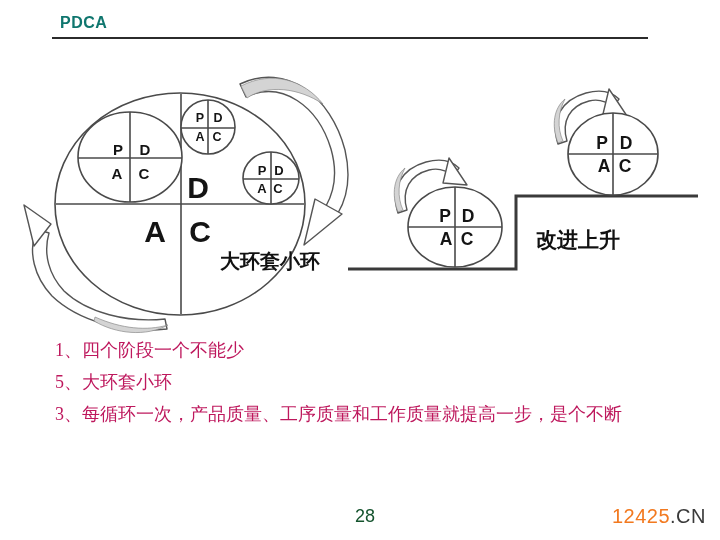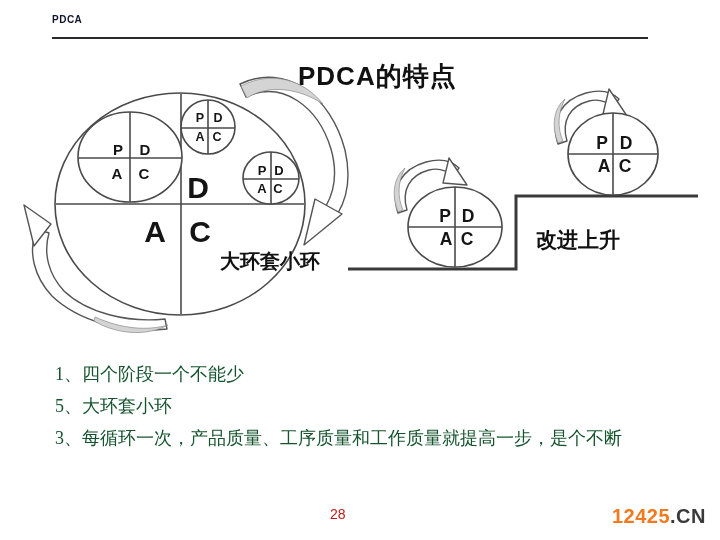--- a/index.html
+++ b/index.html
@@ -1,27 +1,27 @@
 <!DOCTYPE html>
 <html><head>
 <meta charset="utf-8">
 <style>
   html,body{margin:0;padding:0;background:#fff;}
   #page{position:relative;width:720px;height:540px;background:#ffffff;overflow:hidden;
         font-family:"Liberation Sans",sans-serif;}
   .abs{position:absolute;}
-  #header-label{left:52px;top:14px;font-size:10px;font-weight:600;letter-spacing:.5px;color:#0f172a;}
+  #header-label{left:60px;top:14px;font-size:16px;font-weight:600;letter-spacing:.5px;color:#0f766e;}
   #header-rule{left:52px;top:37px;width:596px;height:2px;background:#2b2b2b;}
   #slide-title{left:298px;top:59px;font-size:26px;font-weight:700;color:#111;letter-spacing:1px;}
   #diagram-svg{left:0;top:0;width:720px;height:350px;}
-  #notes{left:55px;top:358px;width:620px;font-family:"Liberation Serif","DejaVu Serif",serif;
-         font-size:18px;color:#14532d;}
+  #notes{left:55px;top:334px;width:620px;font-family:"Liberation Serif","DejaVu Serif",serif;
+         font-size:18px;color:#be185d;}
   #notes .note-line{height:32px;line-height:32px;white-space:nowrap;}
-  #page-number{left:330px;top:506px;width:70px;font-size:14px;color:#b91c1c;}
-  #watermark{right:14px;top:505px;font-size:20px;font-weight:700;letter-spacing:.5px;}
+  #page-number{left:330px;top:506px;width:70px;text-align:center;font-size:18px;color:#14532d;}
+  #watermark{right:14px;top:505px;font-size:20px;font-weight:400;letter-spacing:.5px;}
   #watermark .wm-main{color:#F2791F;}
   #watermark .wm-tld{color:#3a3a3a;}
   svg text{font-family:"Liberation Sans",sans-serif;fill:#141414;}
   .shape{fill:#ffffff;stroke:#4a4a4a;stroke-width:1.6;}
   .xline{stroke:#4a4a4a;stroke-width:1.6;}
   .arrowband{fill:#ffffff;stroke:#555;stroke-width:1.4;stroke-linejoin:round;}
   .arrowgray{fill:#d4d4d4;stroke:#8a8a8a;stroke-width:.7;}
   .stairline{fill:none;stroke:#3a3a3a;stroke-width:3;}
   .lbl-big{font-size:30px;font-weight:600;text-anchor:middle;}
   .lbl-n1{font-size:15px;font-weight:700;text-anchor:middle;}
@@ -30,21 +30,20 @@
   .lbl-st{font-size:17.5px;font-weight:700;text-anchor:middle;}
   .caption{font-size:20px;font-weight:700;text-anchor:middle;fill:#111;}
 </style>
 </head>
 <body>
 
 <div id="page">
 
   <div class="abs" id="header-label">PDCA</div>
   <div class="abs" id="header-rule"></div>
-  <div class="abs" id="slide-title">PDCA的特点</div>
 
   <svg class="abs" id="diagram-svg" viewBox="0 0 720 350">
 
     <g>
       <path class="arrowband" d="M 240 84 C 286 62 331 96 345 150 C 351 176 348 196 338 213 L 326 206 C 335 190 337 170 331 149 C 318 106 282 80 246 97 Z"></path>
       <path class="arrowgray" d="M 241 86 C 272 70 304 80 323 104 C 299 88 268 84 247 98 Z"></path>
       <path class="arrowband" d="M 304 245 L 342 214 L 315 199 Z"></path>
     </g>
 
     <g>

